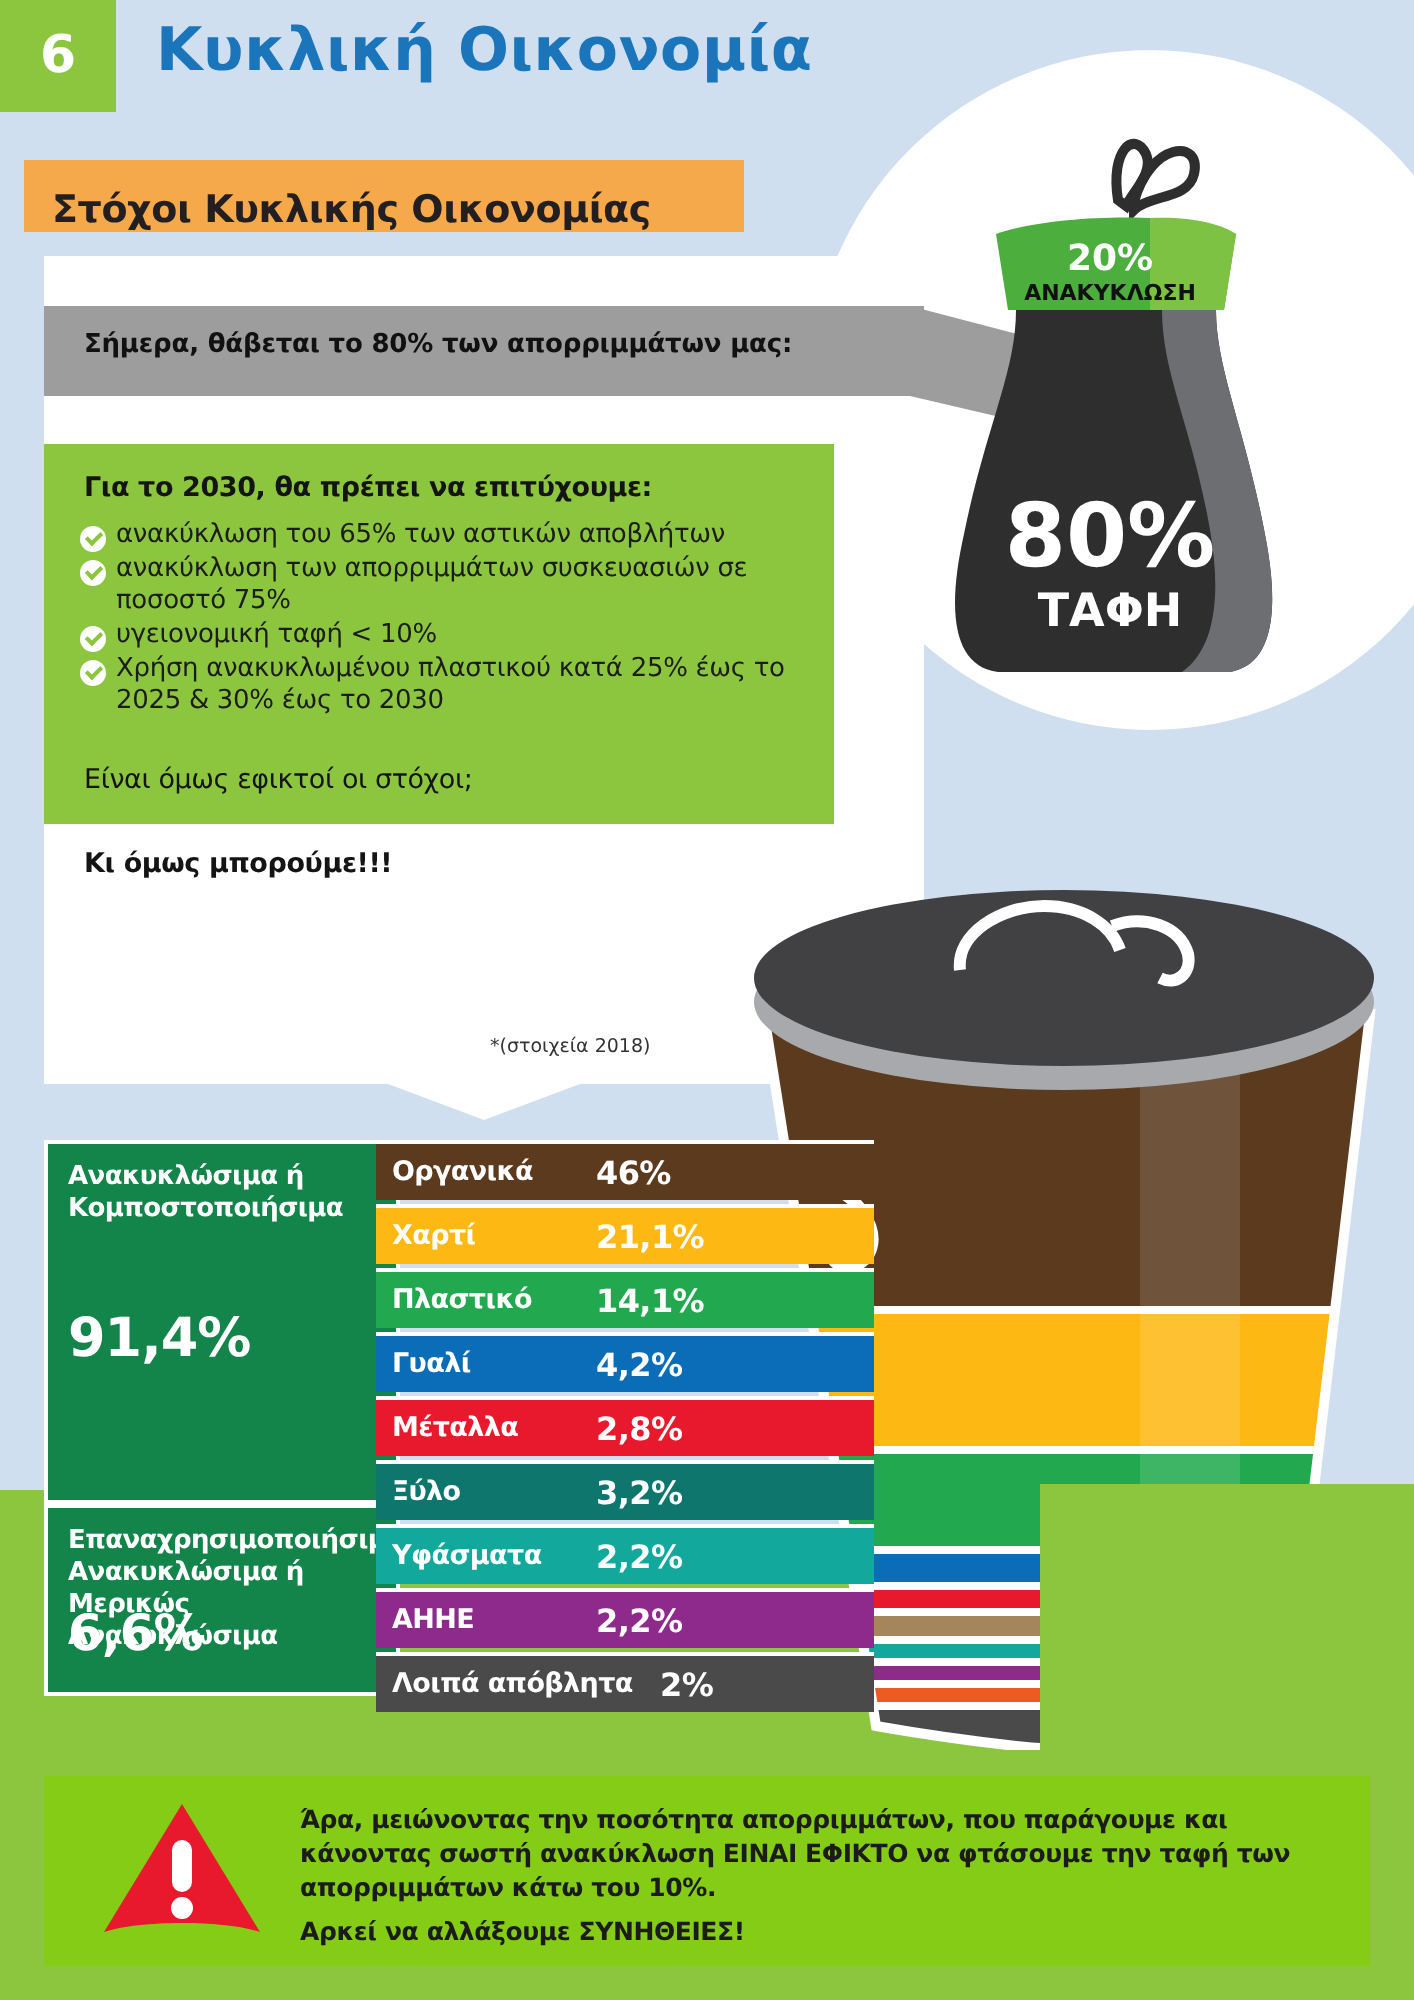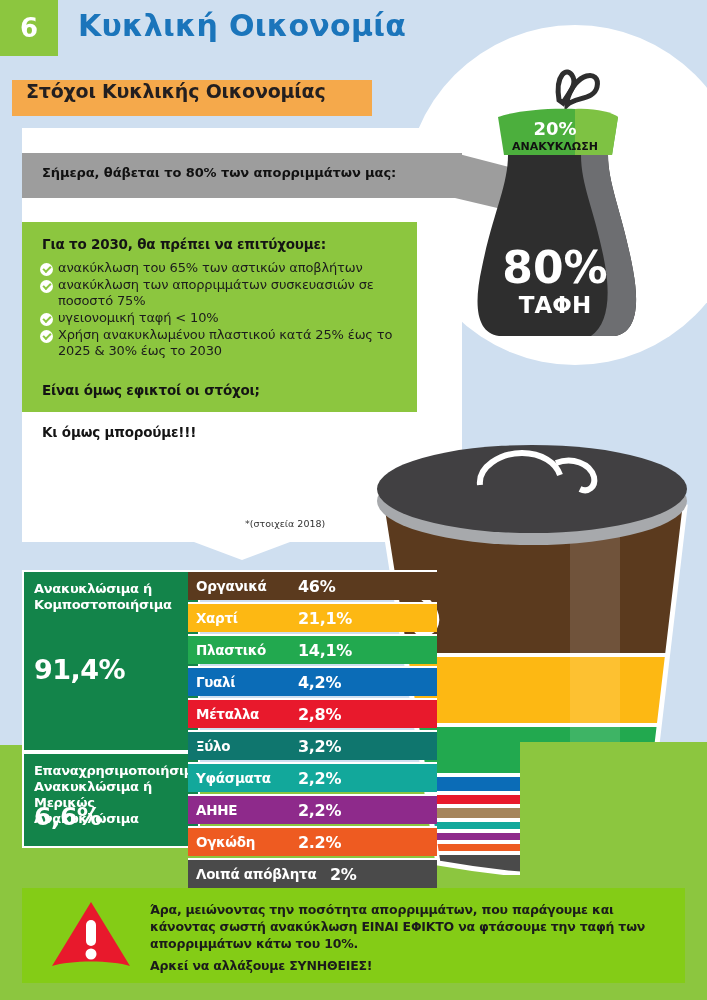--- a/index.html
+++ b/index.html
@@ -32,21 +32,21 @@
     position:absolute;left:0;top:0;width:58px;height:56px;background:#8cc63f;
     color:#ffffff;font-size:26px;font-weight:bold;
     display:flex;align-items:center;justify-content:center;
   }
   .header-title{
     position:absolute;left:78px;top:8px;
     color:#1b75bb;font-size:30px;font-weight:bold;letter-spacing:.3px;
   }
   .subtitle-bar{
     position:absolute;left:12px;top:80px;width:360px;height:36px;background:#f5a94b;
-    display:flex;align-items:flex-start;
+    display:flex;align-items:flex-end;
   }
   .subtitle-bar span{
     color:#231f20;font-size:19px;font-weight:bold;padding-left:14px;letter-spacing:-.2px;
   }
 
   
   .grey-callout{
     position:absolute;left:22px;top:153px;width:440px;height:45px;background:#9d9d9d;
   }
   .grey-callout .txt{
@@ -73,21 +73,21 @@
     margin-top:3px;margin-right:5px;position:relative;
   }
   .chk::after{
     content:"";position:absolute;left:3.2px;top:3.2px;width:6px;height:3px;
     border-left:2px solid #8cc63f;border-bottom:2px solid #8cc63f;
     transform:rotate(-45deg);
   }
   .goal-txt{font-size:13px;color:#1c1c1c;line-height:16px;letter-spacing:-.15px;}
   .goals-q{
     position:absolute;left:20px;bottom:14px;
-    font-size:13.5px;font-weight:bold;color:#141414;letter-spacing:-.2px;
+    font-size:13.5px;font-weight:normal;color:#141414;letter-spacing:-.2px;
   }
 
   
   .canwe{
     position:absolute;left:42px;top:424px;
     font-size:13.5px;font-weight:bold;color:#141414;letter-spacing:-.2px;
   }
   .source-txt{
     position:absolute;left:42px;top:453px;
     font-size:13px;color:#2b2b2b;line-height:17.5px;letter-spacing:-.15px;
@@ -299,24 +299,20 @@
           <span class="r-val" style="color: rgb(255, 255, 255);">3,2%</span>
         </div>
         <div class="row" style="background: rgb(18, 168, 155);">
           <span class="r-name" style="color: rgb(255, 255, 255);">Υφάσματα</span>
           <span class="r-val" style="color: rgb(255, 255, 255);">2,2%</span>
         </div>
         <div class="row" style="background: rgb(142, 42, 139);">
           <span class="r-name" style="color: rgb(255, 255, 255);">ΑΗΗΕ</span>
           <span class="r-val" style="color: rgb(255, 255, 255);">2,2%</span>
         </div>
-        <div class="row" style="background: rgb(238, 91, 33);">
-          <span class="r-name" style="color: rgb(255, 255, 255);">Ογκώδη</span>
-          <span class="r-val" style="color: rgb(255, 255, 255);">2.2%</span>
-        </div>
         <div class="row last" style="background: rgb(74, 74, 74);">
           <span class="r-name" style="color: rgb(255, 255, 255);">Λοιπά απόβλητα</span>
           <span class="r-val" style="color: rgb(255, 255, 255);">2%</span>
         </div>
       </div>
   </div>
 
   <div class="alert">
     <svg class="tri" viewBox="0 0 82 70">
       <path d="M41 2 L80 66 C62 60 20 60 2 66 Z" fill="#e8192c"></path>

